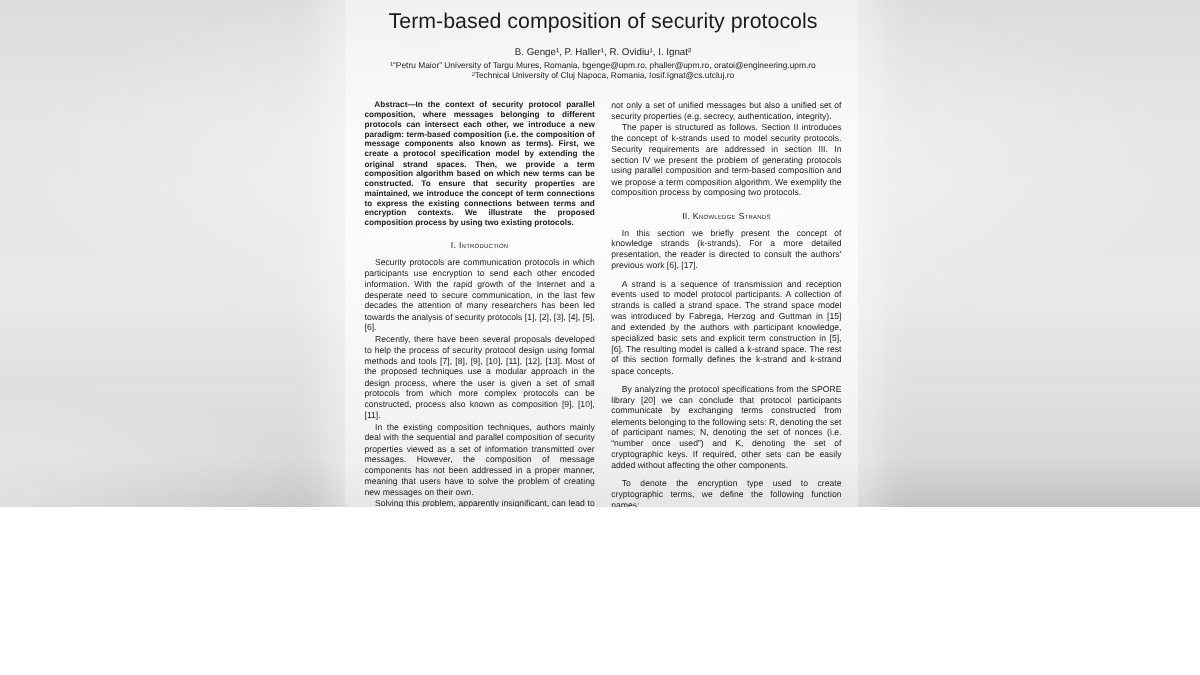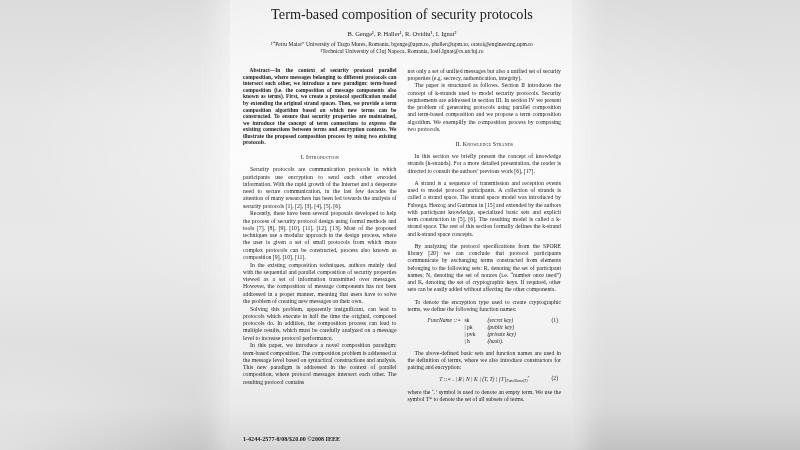--- a/index.html
+++ b/index.html
@@ -1,22 +1,22 @@
 <!DOCTYPE html>
 <html><head>
 <meta charset="utf-8">
 <style>
   html,body { margin:0; padding:0; }
   .screen {
-    position:relative; width:800px; height:450px; overflow:hidden;
+    position:relative; width:800px; height:338px; overflow:hidden;
     background:
       radial-gradient(75% 60% at 50% 32%, rgba(255,255,255,0.6) 0%, rgba(255,255,255,0) 65%),
       radial-gradient(40% 35% at 0% 100%, rgba(255,255,255,0.5) 0%, rgba(255,255,255,0) 70%),
       linear-gradient(180deg, #dcdcdc 0%, #e6e6e6 25%, #e8e8e8 60%, #d9d9d9 90%, #c2c2c2 100%);
-    font-family:Liberation Serif, serif;
+    font-family:Liberation Sans, sans-serif;
   }
   .page-bg {
     position:absolute; left:230px; top:0; width:342px; height:450px;
     background:linear-gradient(180deg, rgba(255,255,255,0.55) 0%, rgba(255,255,255,0.8) 35%, rgba(255,255,255,0.55) 80%, rgba(255,255,255,0.35) 100%);
     box-shadow:0 0 22px 14px rgba(252,252,252,0.45);
   }
   .page-inner {
     position:absolute; left:238px; top:0; width:656px; height:900px;
     transform:scale(0.5); transform-origin:0 0;
     color:#1c1c1c; filter:blur(0.5px);

